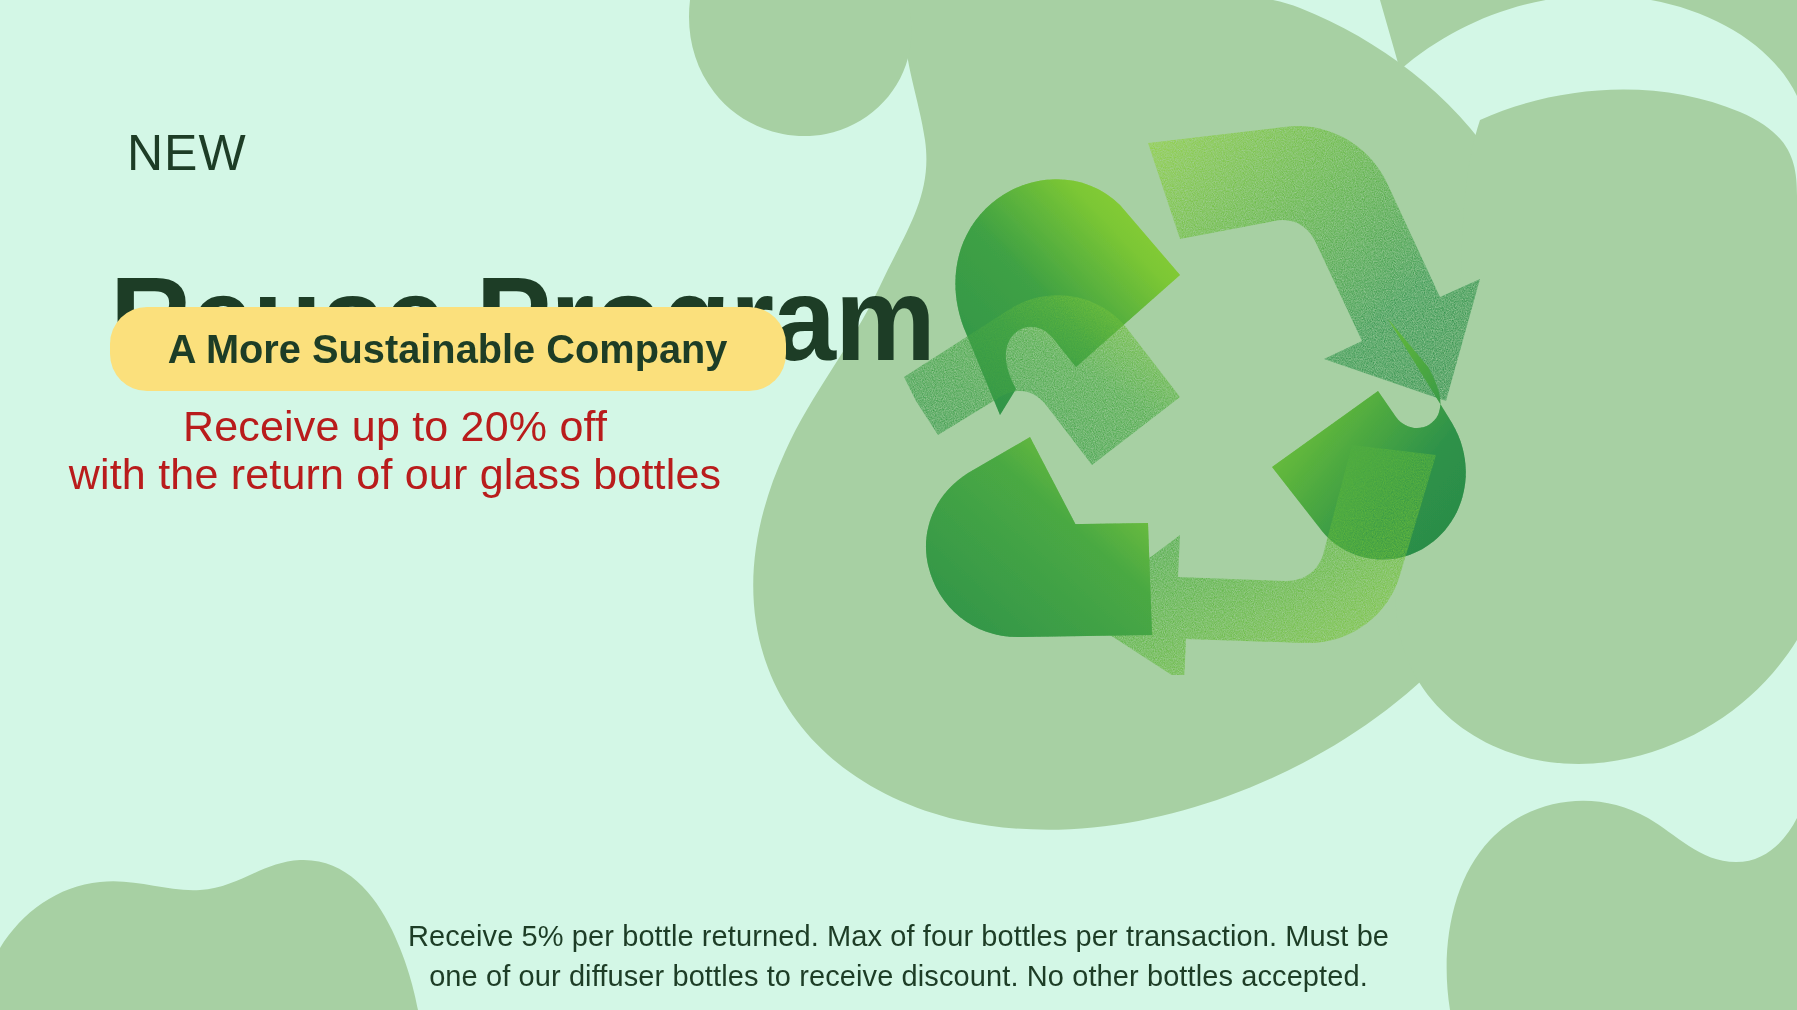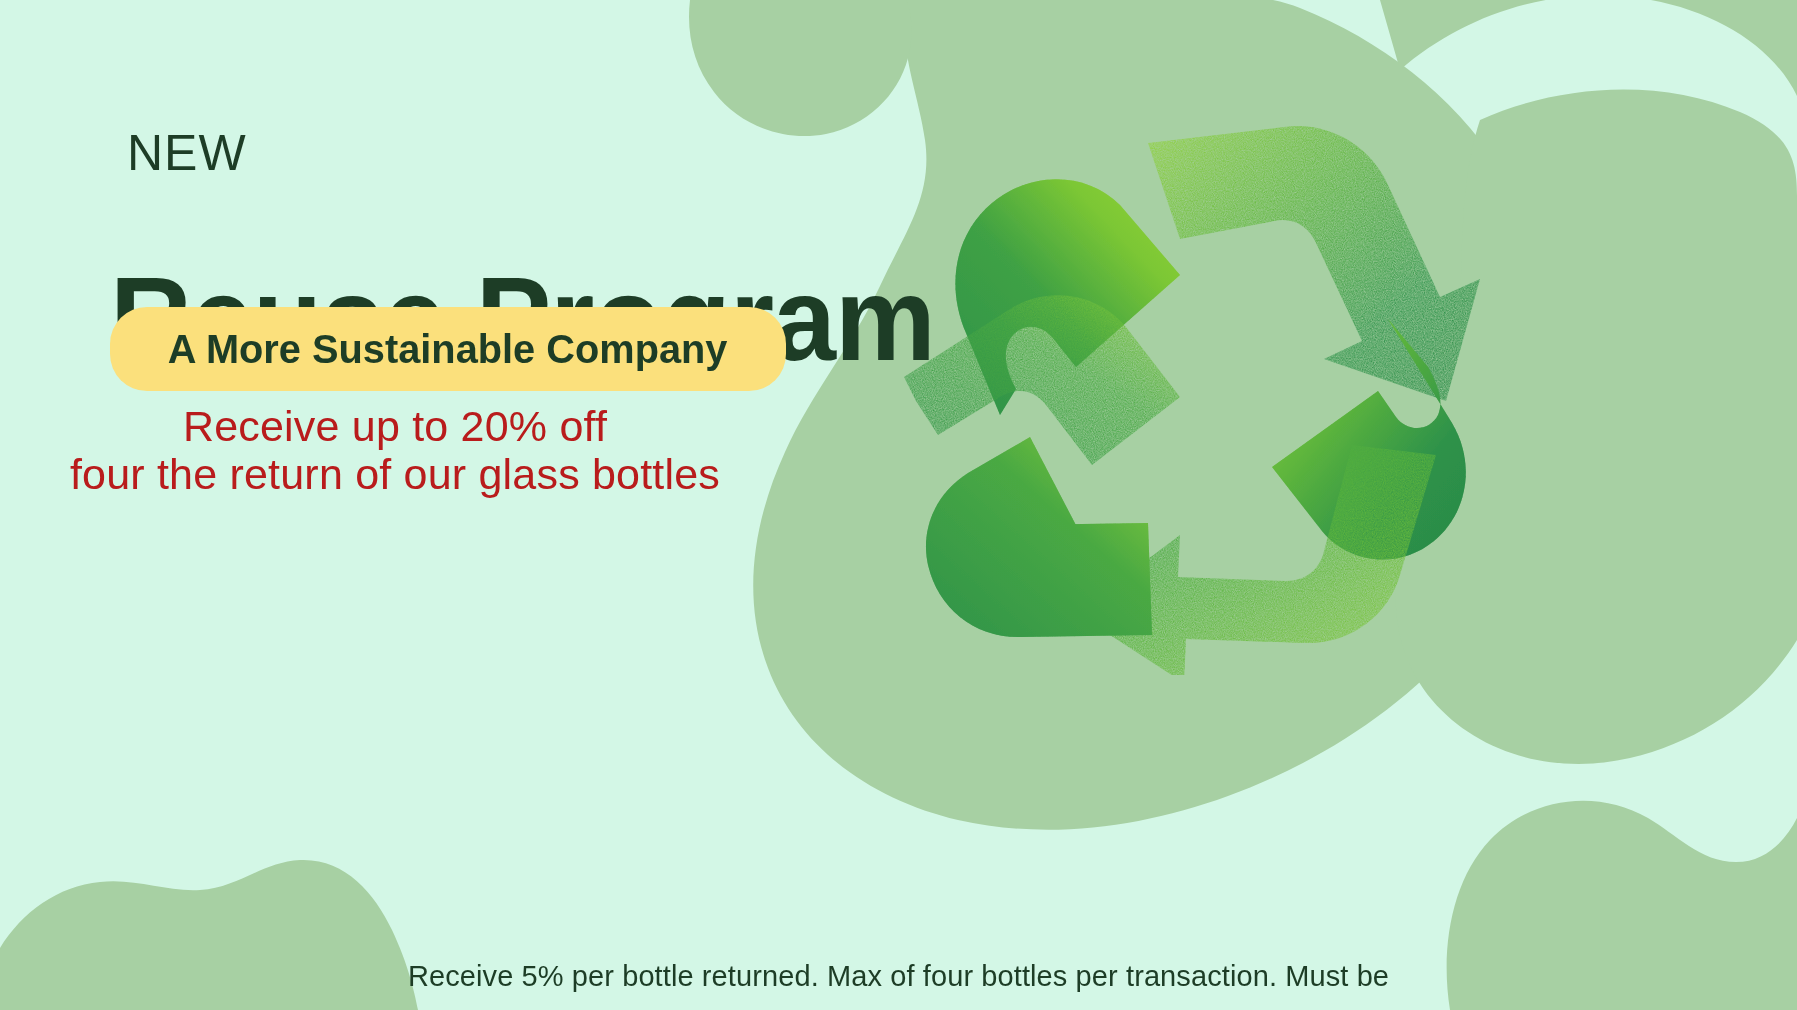--- a/index.html
+++ b/index.html
@@ -189,21 +189,21 @@
     <div class="eyebrow">NEW</div>
 
     <h1 class="headline">Reuse Program</h1>
 
     <div class="badge">
       <span class="badge-text">A More Sustainable Company</span>
     </div>
 
     <div class="body-copy">
       <div>Receive up to 20% off</div>
-      <div>four the return of our glass bottles</div>
+      <div>with the return of our glass bottles</div>
     </div>
   </div>
 
   <div class="recycle-wrap">
     <svg viewBox="0 0 620 570">
       <defs>
         <linearGradient id="gTop" x1="0" y1="1" x2="1" y2="0">
           <stop offset="0%" stop-color="#2e9249"></stop>
           <stop offset="45%" stop-color="#3fa144"></stop>
           <stop offset="75%" stop-color="#7cc734"></stop>
@@ -325,15 +325,16 @@
                  C 154,284 136,282 120,292
                  L 58,330
                  L 36,296
                  Z"></path>
       </g>
     </svg>
   </div>
 
   <div class="fineprint">
     <div>Receive 5% per bottle returned. Max of four bottles per transaction. Must be</div>
+    <div>one of our diffuser bottles to receive discount. No other bottles accepted.</div>
   </div>
 
 </div>
 
 </body></html>

